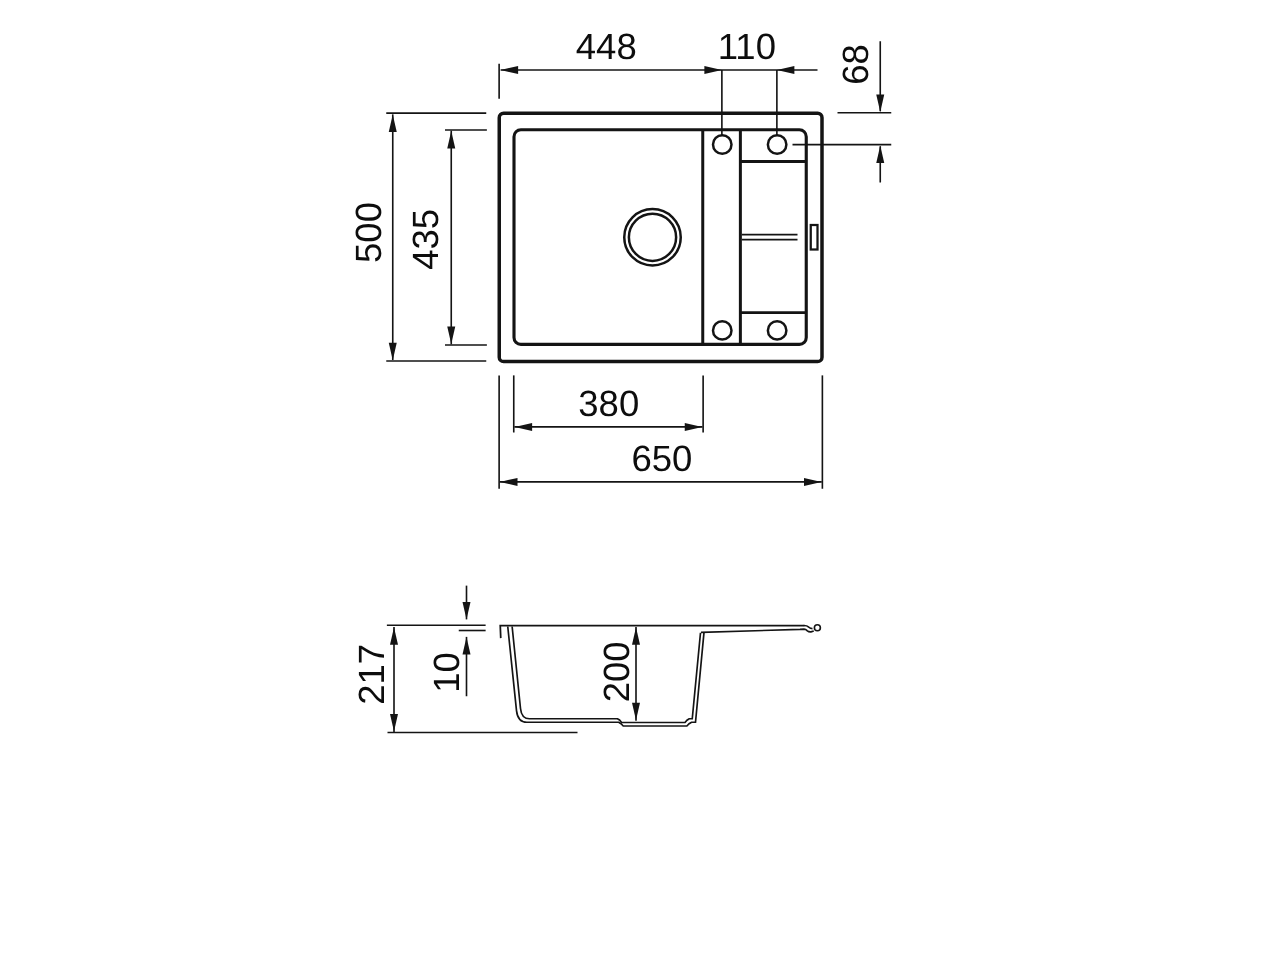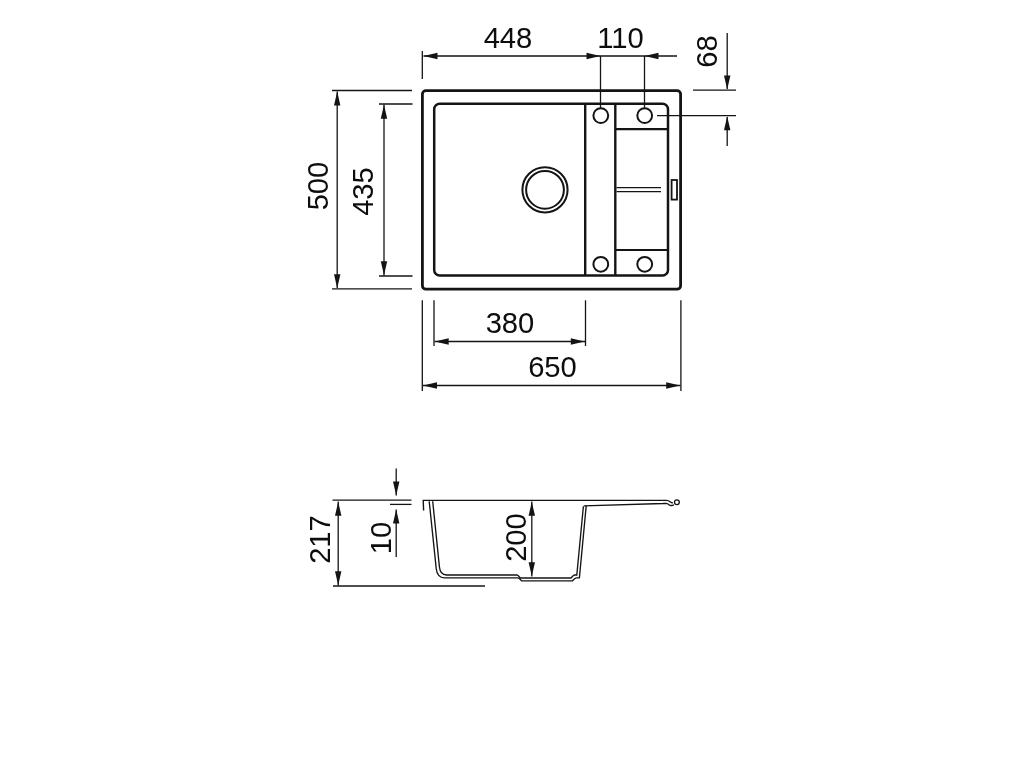--- a/index.html
+++ b/index.html
@@ -1,16 +1,16 @@
 <!DOCTYPE html>
 <html><head>
 <meta charset="utf-8">
 <style>
   html,body{margin:0;padding:0;background:#ffffff;}
-  .wrap{width:980px;height:768px;position:relative;background:#ffffff;overflow:hidden;margin-left:23px;}
+  .wrap{width:980px;height:768px;position:relative;background:#ffffff;overflow:hidden;}
   svg{position:absolute;left:0;top:0;}
   text{font-family:"Liberation Sans",sans-serif;fill:#0d0d0d;}
 </style>
 </head>
 <body>
 <div class="wrap">
 <svg width="1024" height="768" viewBox="0 0 1024 768">
 
   <rect x="0" y="0" width="1024" height="768" fill="#ffffff"></rect>
 

